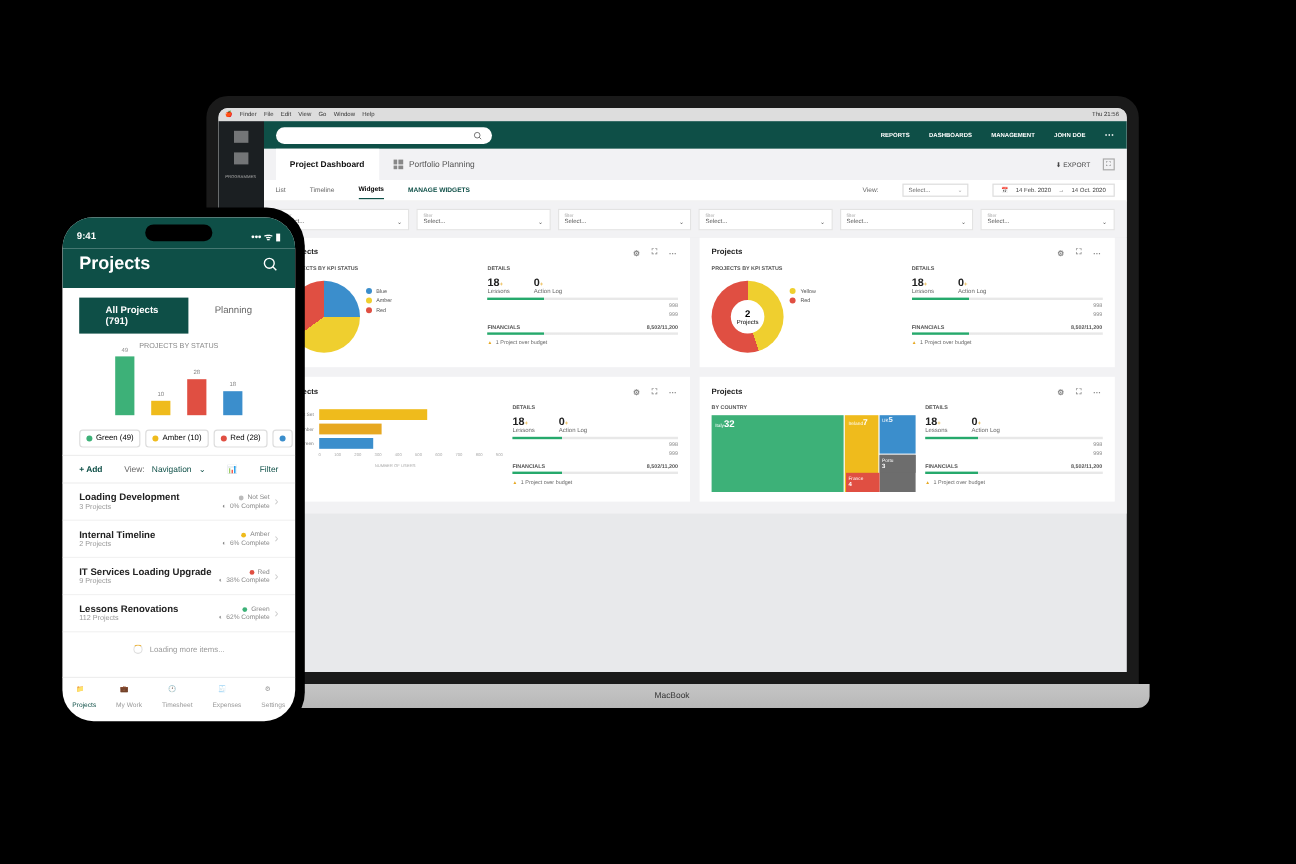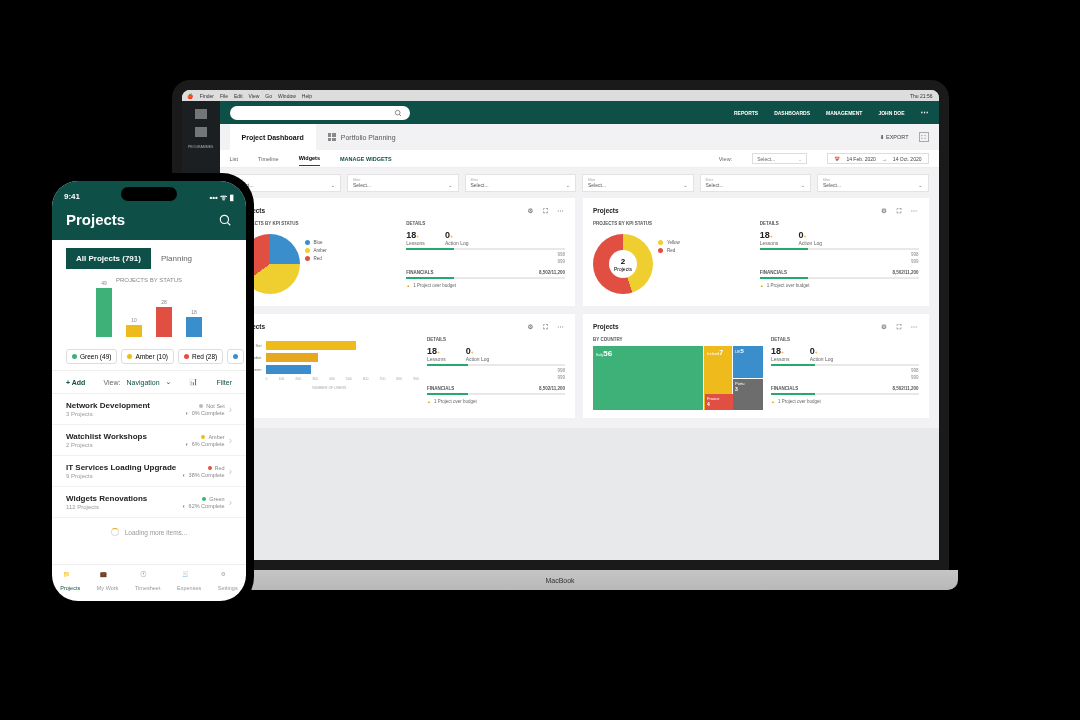--- a/index.html
+++ b/index.html
@@ -69,21 +69,21 @@
 .treemap-grid{display:grid;grid-template-columns:110px 28px 30px;grid-template-rows:1fr 1fr;height:64px;gap:1px}
 
 
 .phone{position:absolute;left:44px;top:173px;width:210px;height:436px;background:#000;border-radius:32px;padding:8px;z-index:5}
 .phone-screen{width:100%;height:100%;background:#fff;border-radius:26px;overflow:hidden;display:flex;flex-direction:column;position:relative}
 .notch{position:absolute;top:6px;left:50%;transform:translateX(-50%);width:56px;height:14px;background:#000;border-radius:10px;z-index:2}
 .ph-statusbar{height:26px;background:#0e4f47;display:flex;justify-content:space-between;align-items:center;padding:4px 12px 0;font-size:8px;color:#fff;font-weight:600}
 .ph-header{background:#0e4f47;color:#fff;padding:4px 14px 12px;display:flex;justify-content:space-between;align-items:center}
 .ph-header h1{font-size:15px;font-weight:700}
 .ph-tabs{display:flex;padding:8px 14px 0;gap:0}
-.ph-tab{font-size:8px;padding:6px 10px;color:#666}
+.ph-tab{font-size:8px;padding:6px 22px;color:#666}
 .ph-tab.active{background:#0e4f47;color:#fff;font-weight:600}
 .ph-chart-area{padding:8px 14px 6px}
 .ph-chart-title{text-align:center;font-size:6px;color:#888;margin-bottom:4px}
 .ph-bars{display:flex;align-items:flex-end;justify-content:center;gap:14px;height:50px}
 .ph-bar{width:16px;position:relative}
 .ph-bar .v{position:absolute;top:-8px;width:100%;text-align:center;font-size:5px;color:#888}
 .ph-legend{display:flex;gap:4px;padding:6px 14px;overflow:hidden}
 .ph-pill{border:1px solid #ddd;border-radius:3px;padding:3px 5px;font-size:6.5px;display:flex;align-items:center;gap:3px;white-space:nowrap}
 .ph-pill .d{width:5px;height:5px;border-radius:50%}
 .ph-toolbar{display:flex;align-items:center;justify-content:space-between;padding:7px 14px;border-top:1px solid #eee;border-bottom:1px solid #eee;font-size:7px;color:#0e4f47}
@@ -401,21 +401,21 @@
               <span>Projects</span>
               <span class="spacer"></span>
               <span class="icn">⚙</span>
               <span class="icn">⛶</span>
               <span class="icn">⋯</span>
             </div>
           <div class="widget-body">
             <div class="chart-panel">
               <div class="panel-title">BY COUNTRY</div>
               <div class="treemap-grid">
-                <div class="cell" style="background:#3db178;grid-row:1/3;color:#fff;padding:3px;font-size:4px"><span>Italy</span><span class="n" style="font-size:8px;font-weight:700">56</span></div>
+                <div class="cell" style="background:#3db178;grid-row:1/3;color:#fff;padding:3px;font-size:4px"><span>Italy</span><span class="n" style="font-size:8px;font-weight:700">32</span></div>
                 <div class="cell" style="background:#efbb1c;grid-row:1/3;color:#fff;padding:3px;font-size:4px"><span>Ireland</span><span class="n" style="font-size:7px;font-weight:700">7</span></div>
                 <div class="cell" style="background:#3b8ecc;color:#fff;padding:2px;font-size:4px"><span>UK</span><span style="font-size:6px;font-weight:700">5</span></div>
                 <div class="cell" style="background:#6d6d6d;color:#fff;padding:2px;font-size:4px;position:relative">
                   <div style="position:absolute;top:0;left:0;right:0;height:50%;background:#6d6d6d;padding:2px"><span>Portu</span><br><span style="font-size:5px;font-weight:700">3</span></div>
                   <div style="position:absolute;bottom:0;left:-28px;right:30px;height:50%;background:#e04f42;padding:2px;width:28px"><span>France</span><br><span style="font-size:5px;font-weight:700">4</span></div>
                 </div>
               </div>
             </div>
             <div class="details-panel">
               <div class="panel-title">DETAILS</div>
@@ -503,37 +503,37 @@
           <span>View:</span> 
           <span class="nav">Navigation</span> 
           <span style="color:#0e4f47">⌄</span>
         </span>
       <span style="color:#0e4f47">📊</span>
       <span>Filter</span>
     </div>
     <div class="ph-list">
       <div class="ph-item">
         <div class="ph-item-main">
-            <span class="ph-item-title">Network Development</span>
+            <span class="ph-item-title">Loading Development</span>
             <span class="ph-item-sub">3 Projects</span>
           </div>
         <div style="display:flex;align-items:center">
             <div class="ph-item-right">
               <span class="row">
                 <span class="d" style="background:#bbb"></span>
                 <span>Not Set</span>
               </span>
               <span class="row">◐ <span>0% Complete</span></span>
             </div>
             <span class="ph-chev">›</span>
           </div>
       </div>
       <div class="ph-item">
         <div class="ph-item-main">
-            <span class="ph-item-title">Watchlist Workshops</span>
+            <span class="ph-item-title">Internal Timeline</span>
             <span class="ph-item-sub">2 Projects</span>
           </div>
         <div style="display:flex;align-items:center">
             <div class="ph-item-right">
               <span class="row">
                 <span class="d" style="background:#efbb1c"></span>
                 <span>Amber</span>
               </span>
               <span class="row">◐ <span>6% Complete</span></span>
             </div>
@@ -551,21 +551,21 @@
                 <span class="d" style="background:#e04f42"></span>
                 <span>Red</span>
               </span>
               <span class="row">◐ <span>38% Complete</span></span>
             </div>
             <span class="ph-chev">›</span>
           </div>
       </div>
       <div class="ph-item">
         <div class="ph-item-main">
-            <span class="ph-item-title">Widgets Renovations</span>
+            <span class="ph-item-title">Lessons Renovations</span>
             <span class="ph-item-sub">112 Projects</span>
           </div>
         <div style="display:flex;align-items:center">
             <div class="ph-item-right">
               <span class="row">
                 <span class="d" style="background:#3db178"></span>
                 <span>Green</span>
               </span>
               <span class="row">◐ <span>62% Complete</span></span>
             </div>

